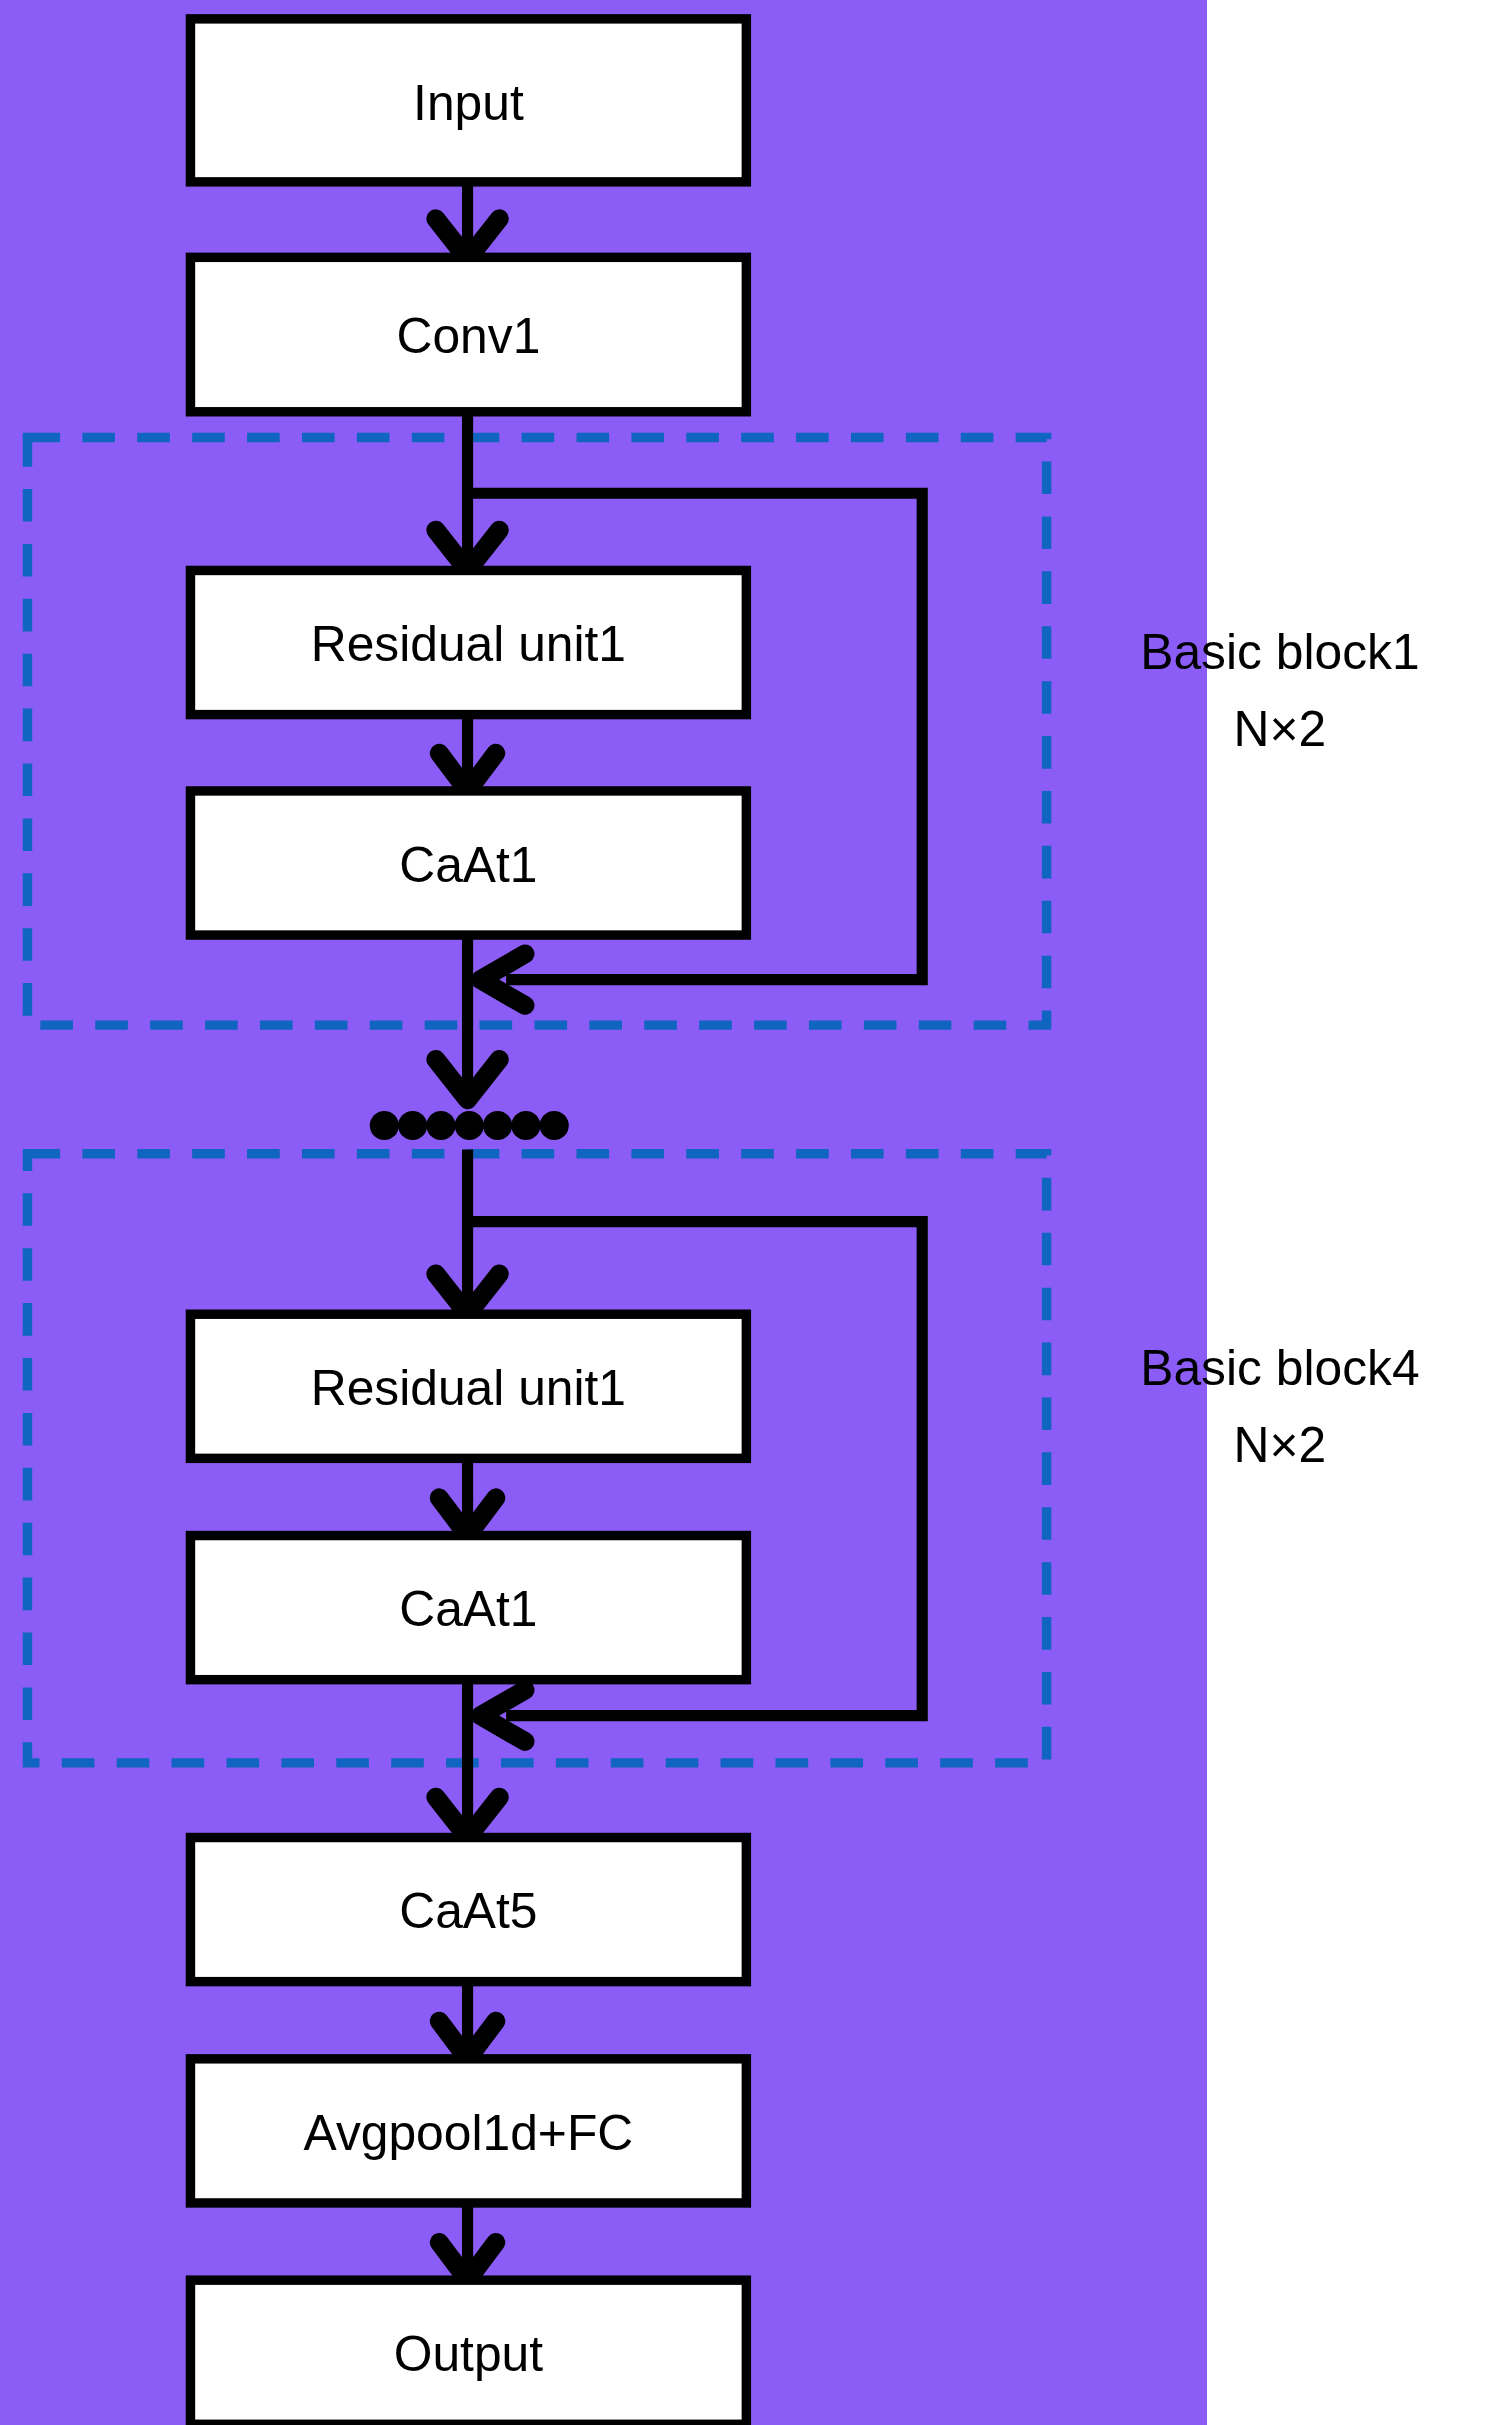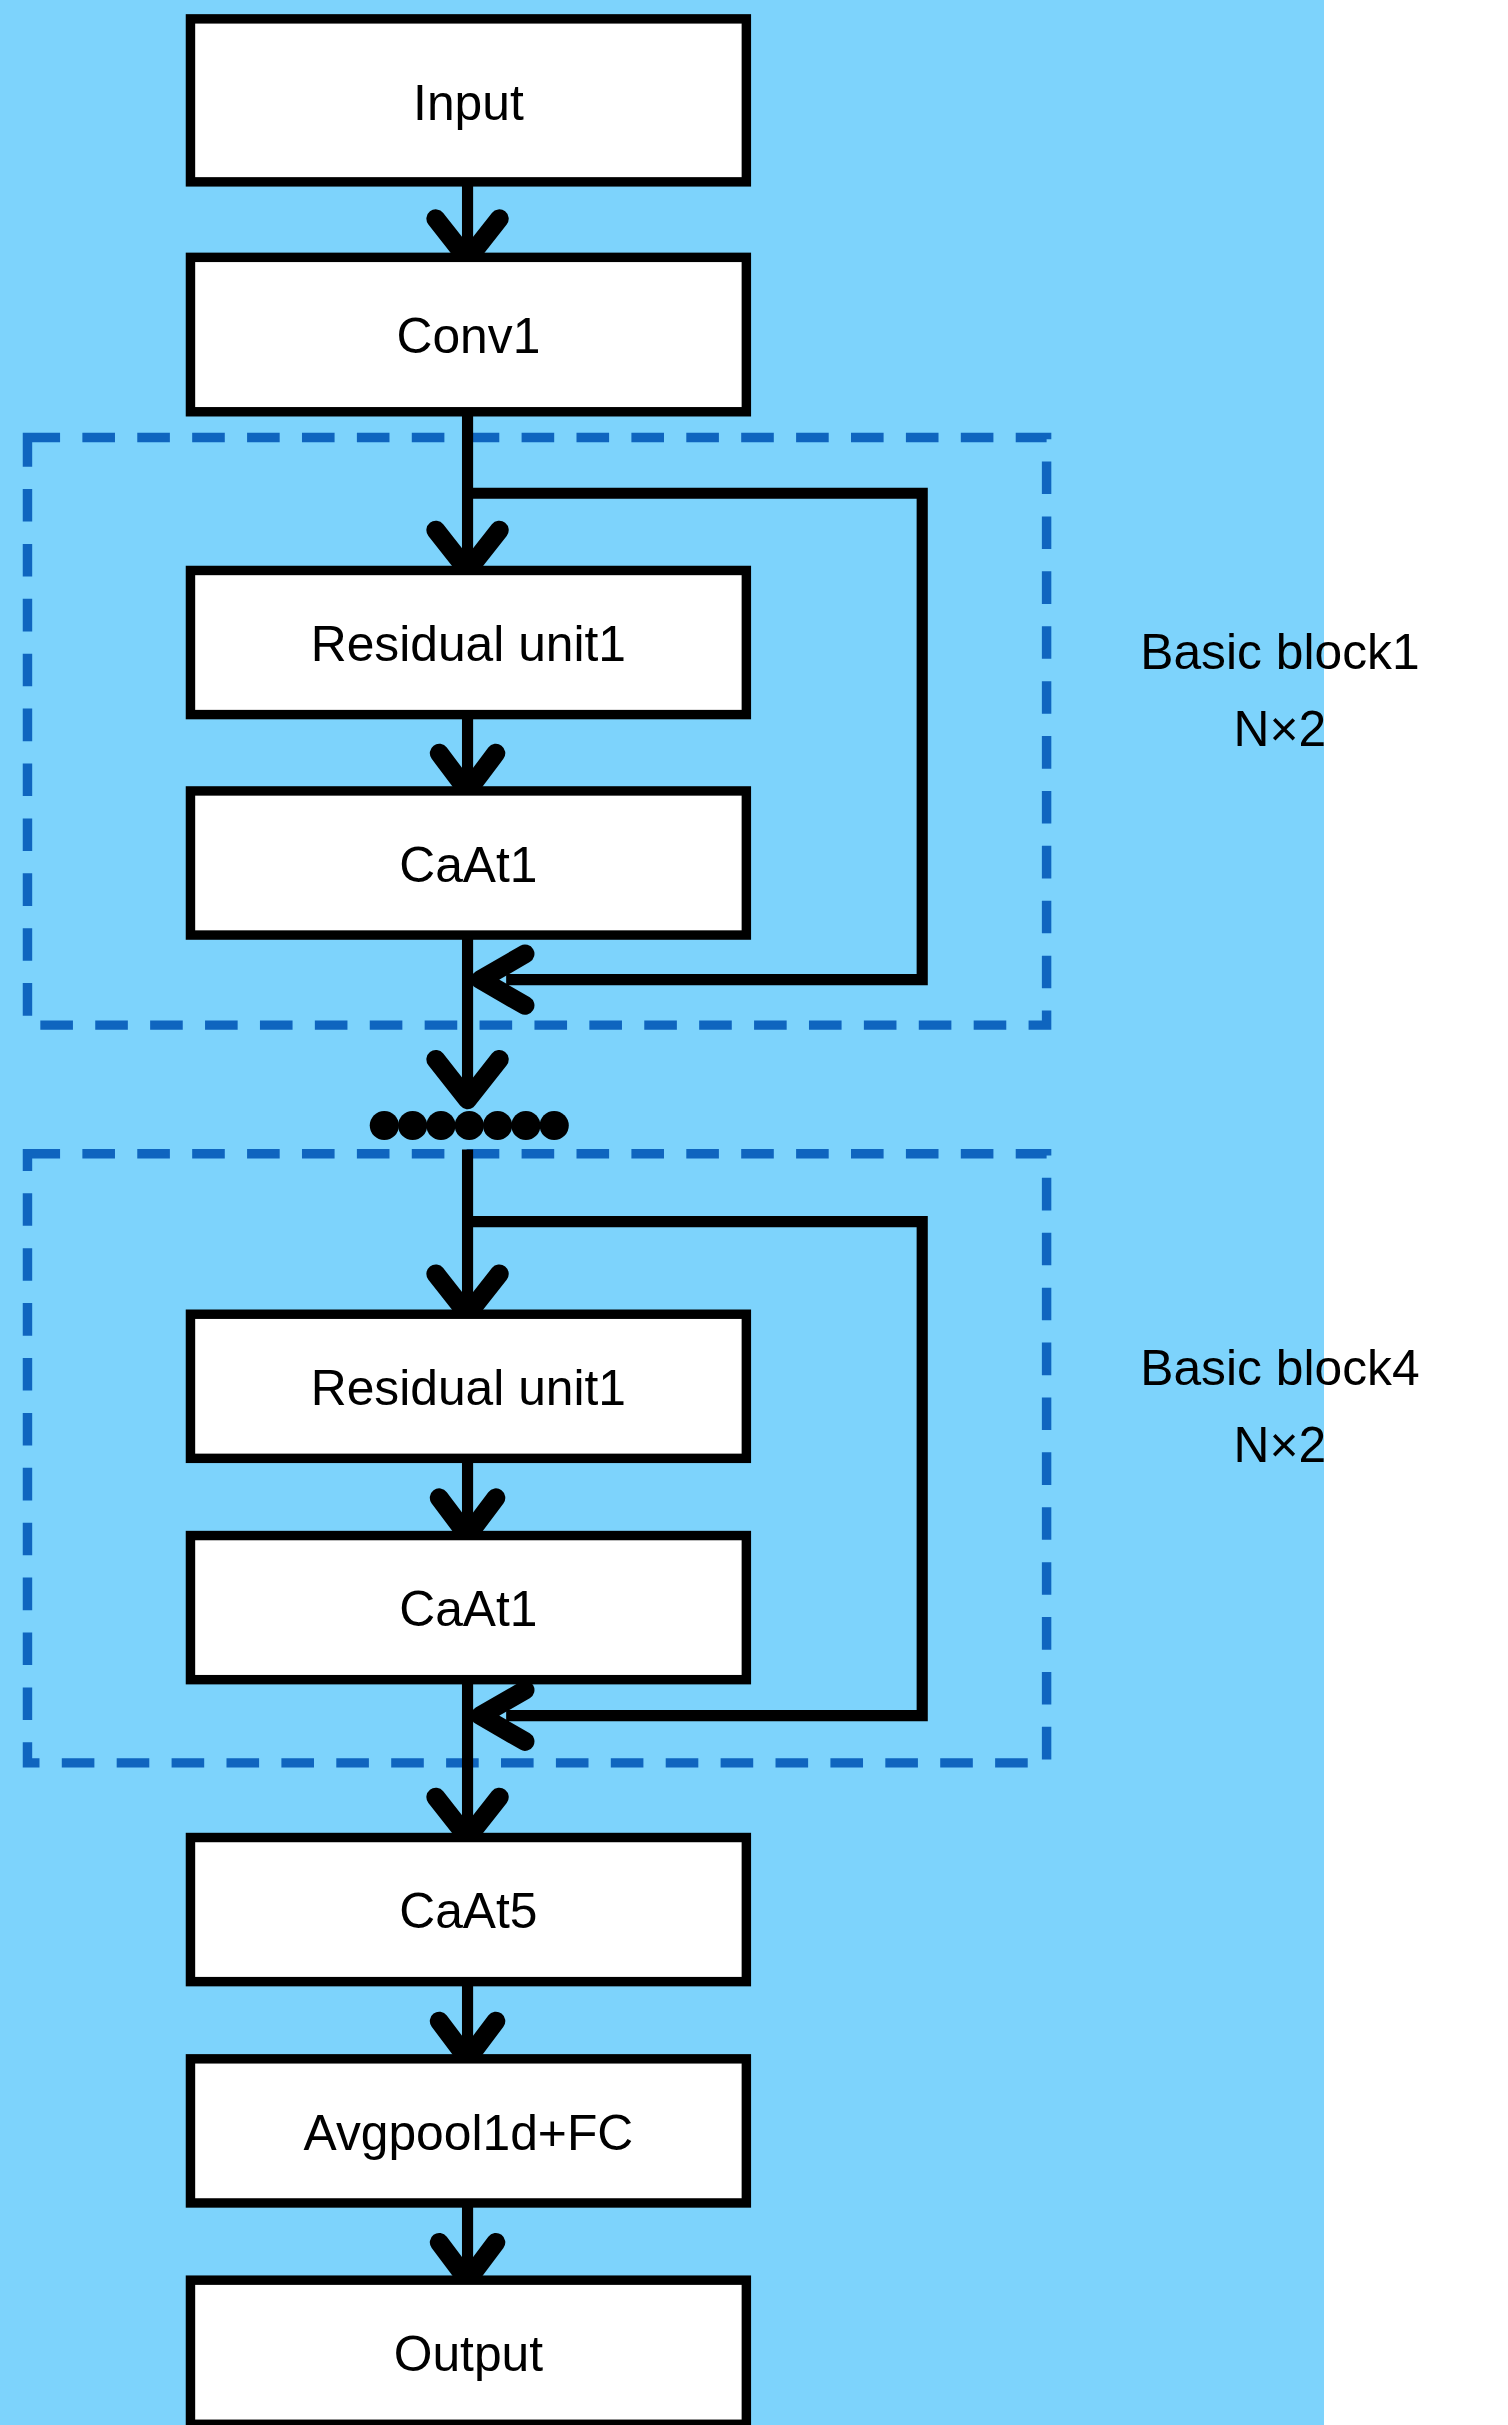--- a/index.html
+++ b/index.html
@@ -9,23 +9,23 @@
     background: #ffffff;
   }
   body {
     width: 1509px;
     height: 2426px;
     font-family: "Liberation Sans", sans-serif;
     overflow: hidden;
   }
   #diagram-root {
     position: relative;
-    width: 1324px;
+    width: 1207px;
     height: 2426px;
-    background: #7dd3fc;
+    background: #8b5cf6;
   }
   svg.diagram-canvas {
     display: block;
     width: 1509px;
     height: 2426px;
   }
   .node-box {
     fill: #ffffff;
     stroke: #000000;
     stroke-width: 11;

